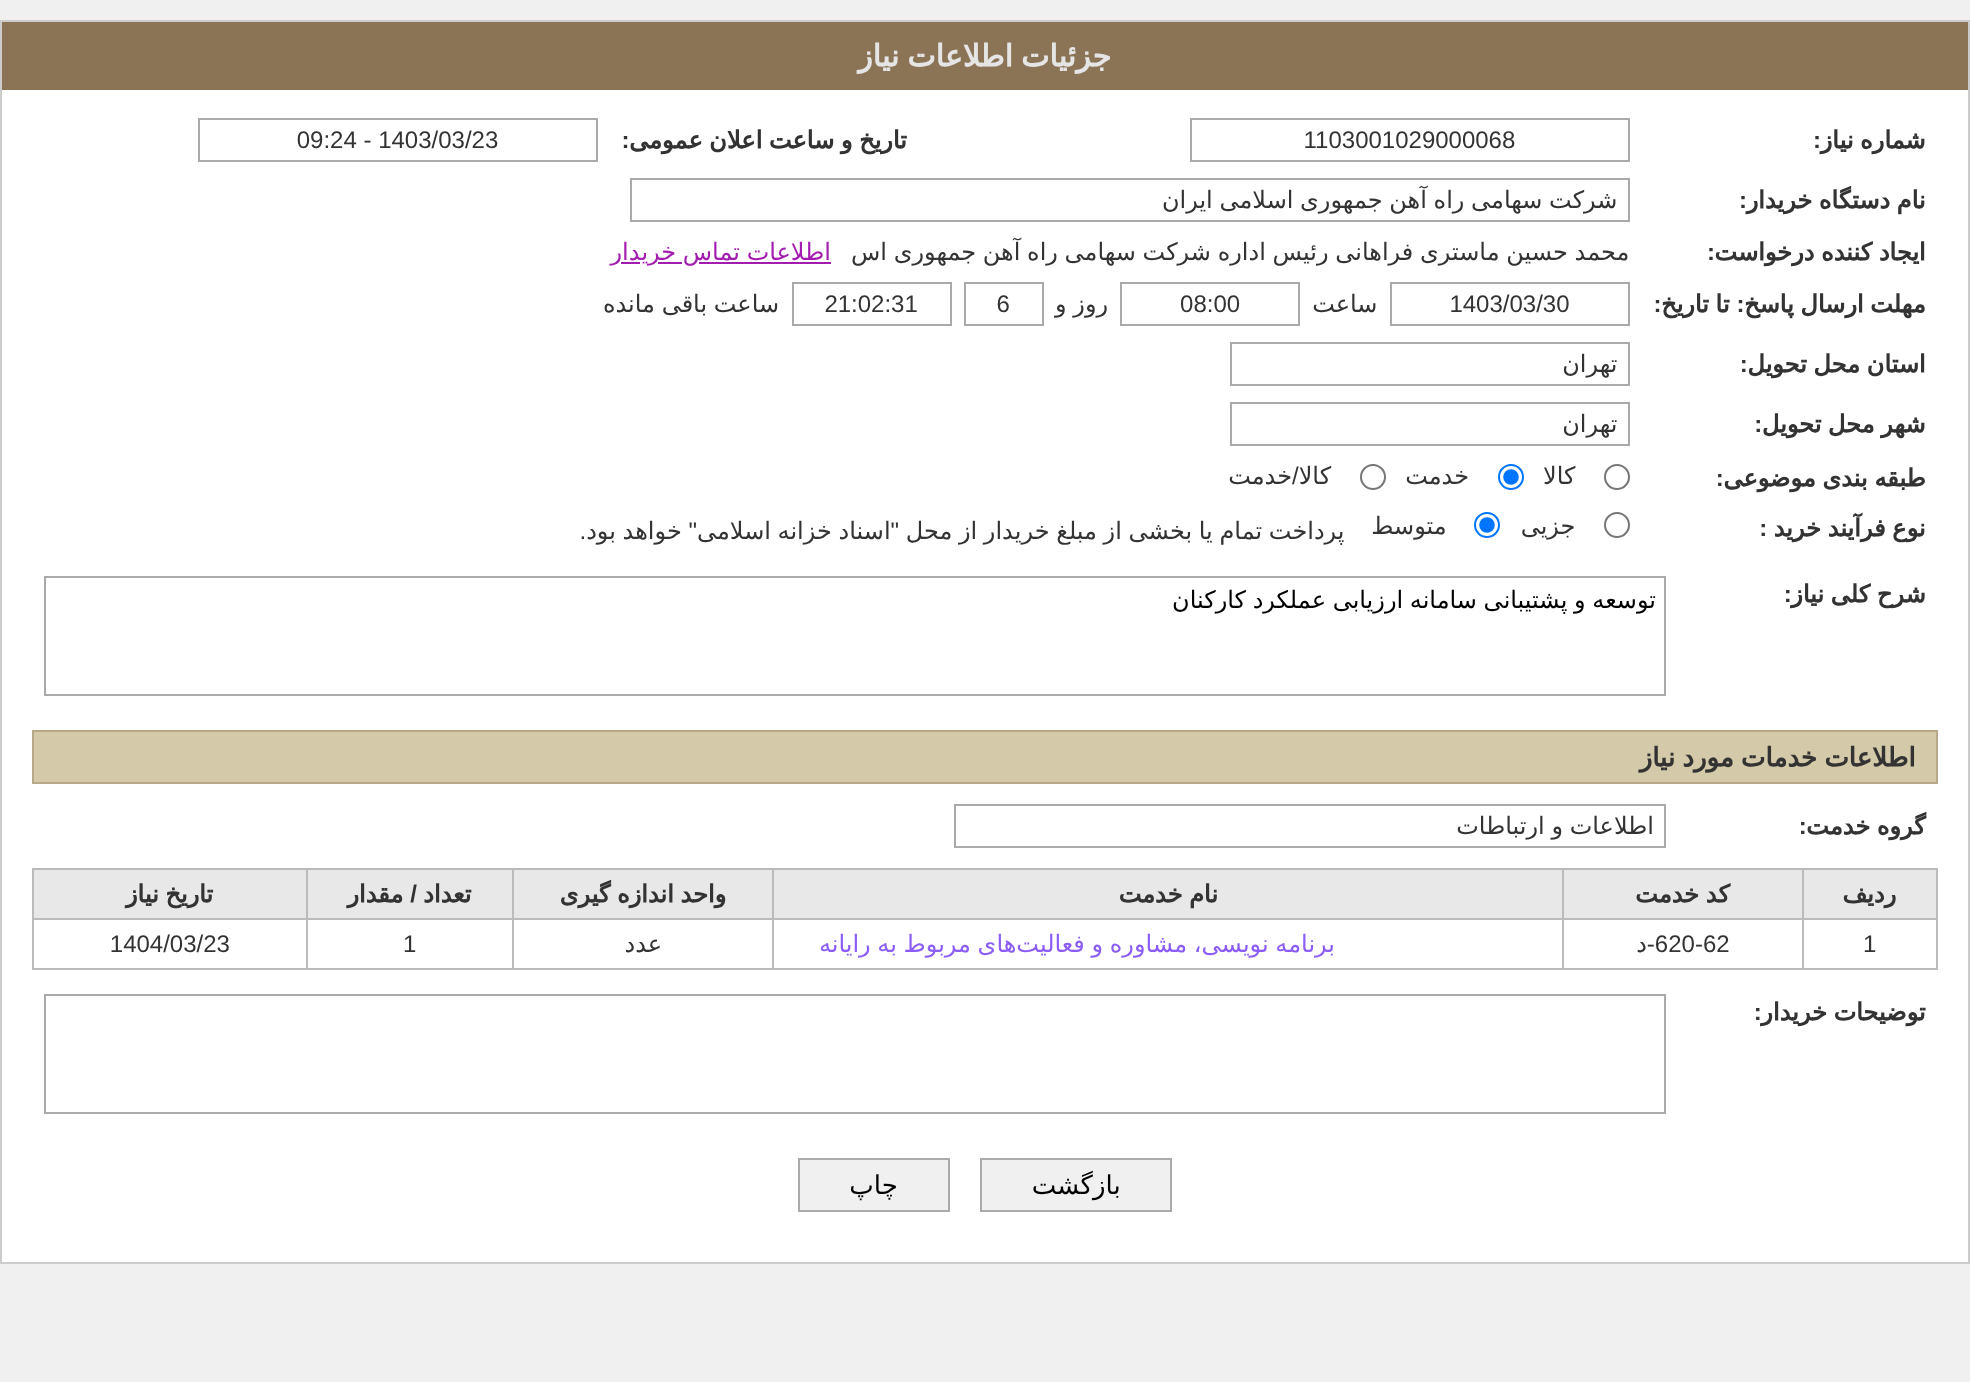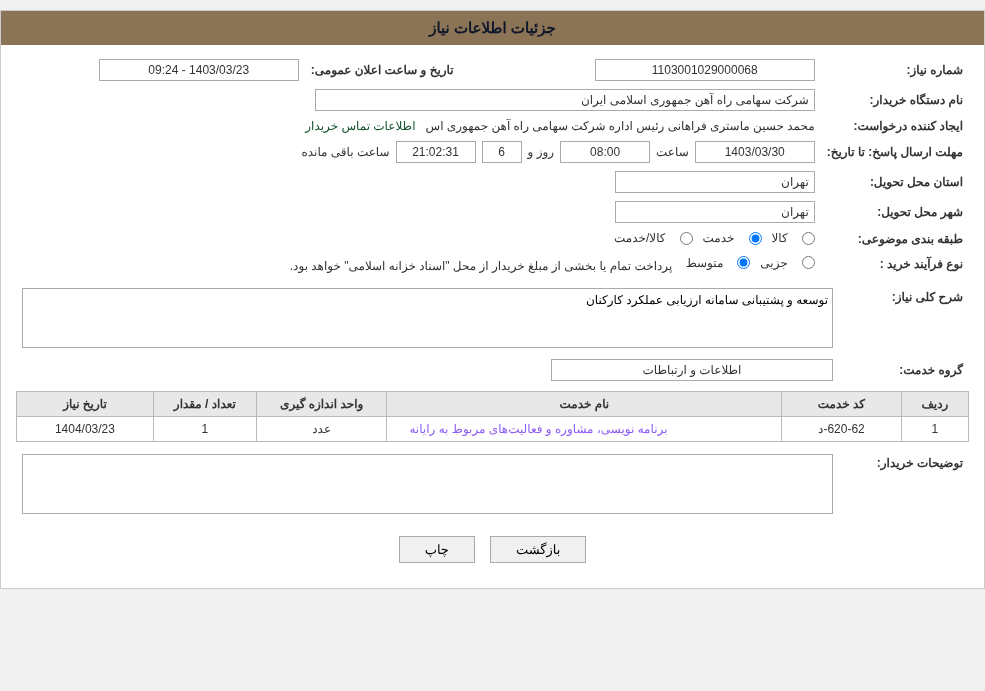--- a/index.html
+++ b/index.html
@@ -11,21 +11,21 @@
       color: #333;
     }
     .page-wrapper {
       max-width: 985px;
       margin: 10px auto;
       background: #fff;
       border: 1px solid #ccc;
     }
     .page-header {
       background: #8B7355;
-      color: #0f172a;
+      color: #e5e5e5;
       text-align: center;
       padding: 8px 12px;
       font-size: 15px;
       font-weight: bold;
     }
     .content {
       padding: 10px 15px;
     }
     .section-header {
       background: #d4c9a8;
@@ -60,21 +60,22 @@
       background: #fff;
       padding: 3px 5px;
       font-size: 12px;
       font-family: Tahoma, Arial, sans-serif;
       direction: rtl;
     }
     .input-wide {
       width: 220px;
     }
     .link-blue {
-      color: #14532d;
+      color: #a21caf;
+      text-decoration: underline;
       cursor: pointer;
     }
     .radio-group {
       display: inline-flex;
       gap: 10px;
       align-items: center;
     }
     .radio-item {
       display: flex;
       align-items: center;
@@ -237,27 +238,28 @@
           <tr>
         <td class="label-cell" style="vertical-align:top; padding-top:6px;">شرح کلی نیاز:</td>
         <td>
           <textarea class="textarea-box" style="height: 50px;" readonly="">توسعه و پشتیبانی سامانه ارزیابی عملکرد کارکنان</textarea>
           
         </td>
       </tr>
     </tbody>
       </table>
 
+    <div class="section-header">اطلاعات خدمات مورد نیاز</div>
 
     <table class="info-grid">
       <tbody>
           <tr>
         <td class="label-cell">گروه خدمت:</td>
         <td class="value-cell">
-          <span class="input-box" style="display:inline-block; width:282px; text-align:center;">اطلاعات و ارتباطات</span>
+          <span class="input-box" style="display:inline-block; width:356px; text-align:right;">اطلاعات و ارتباطات</span>
         </td>
       </tr>
     </tbody>
       </table>
 
     <table class="services-table">
       <thead>
         <tr>
           <th>ردیف</th>
           <th>کد خدمت</th>

